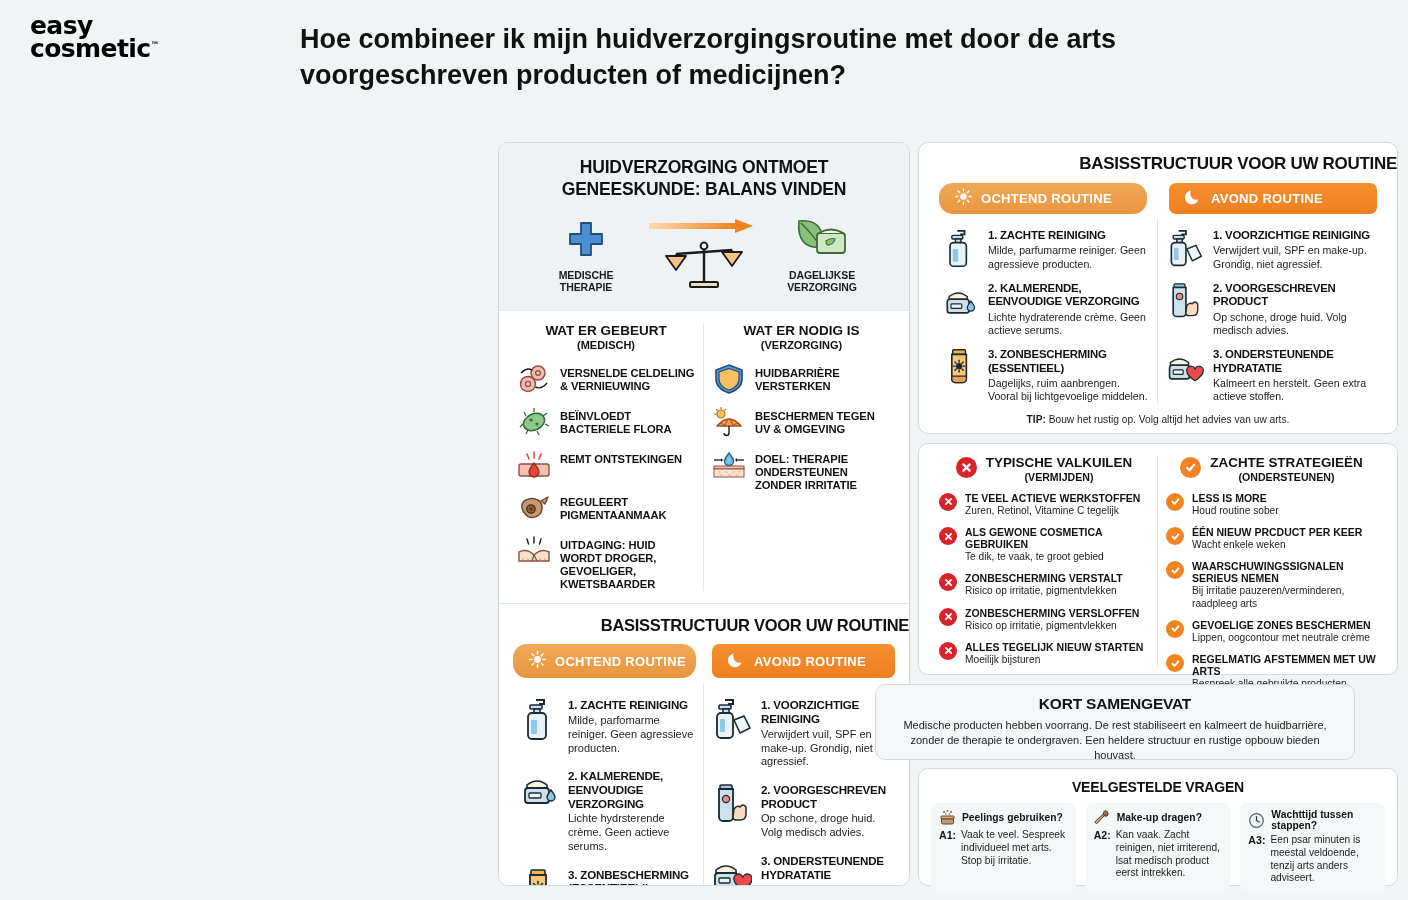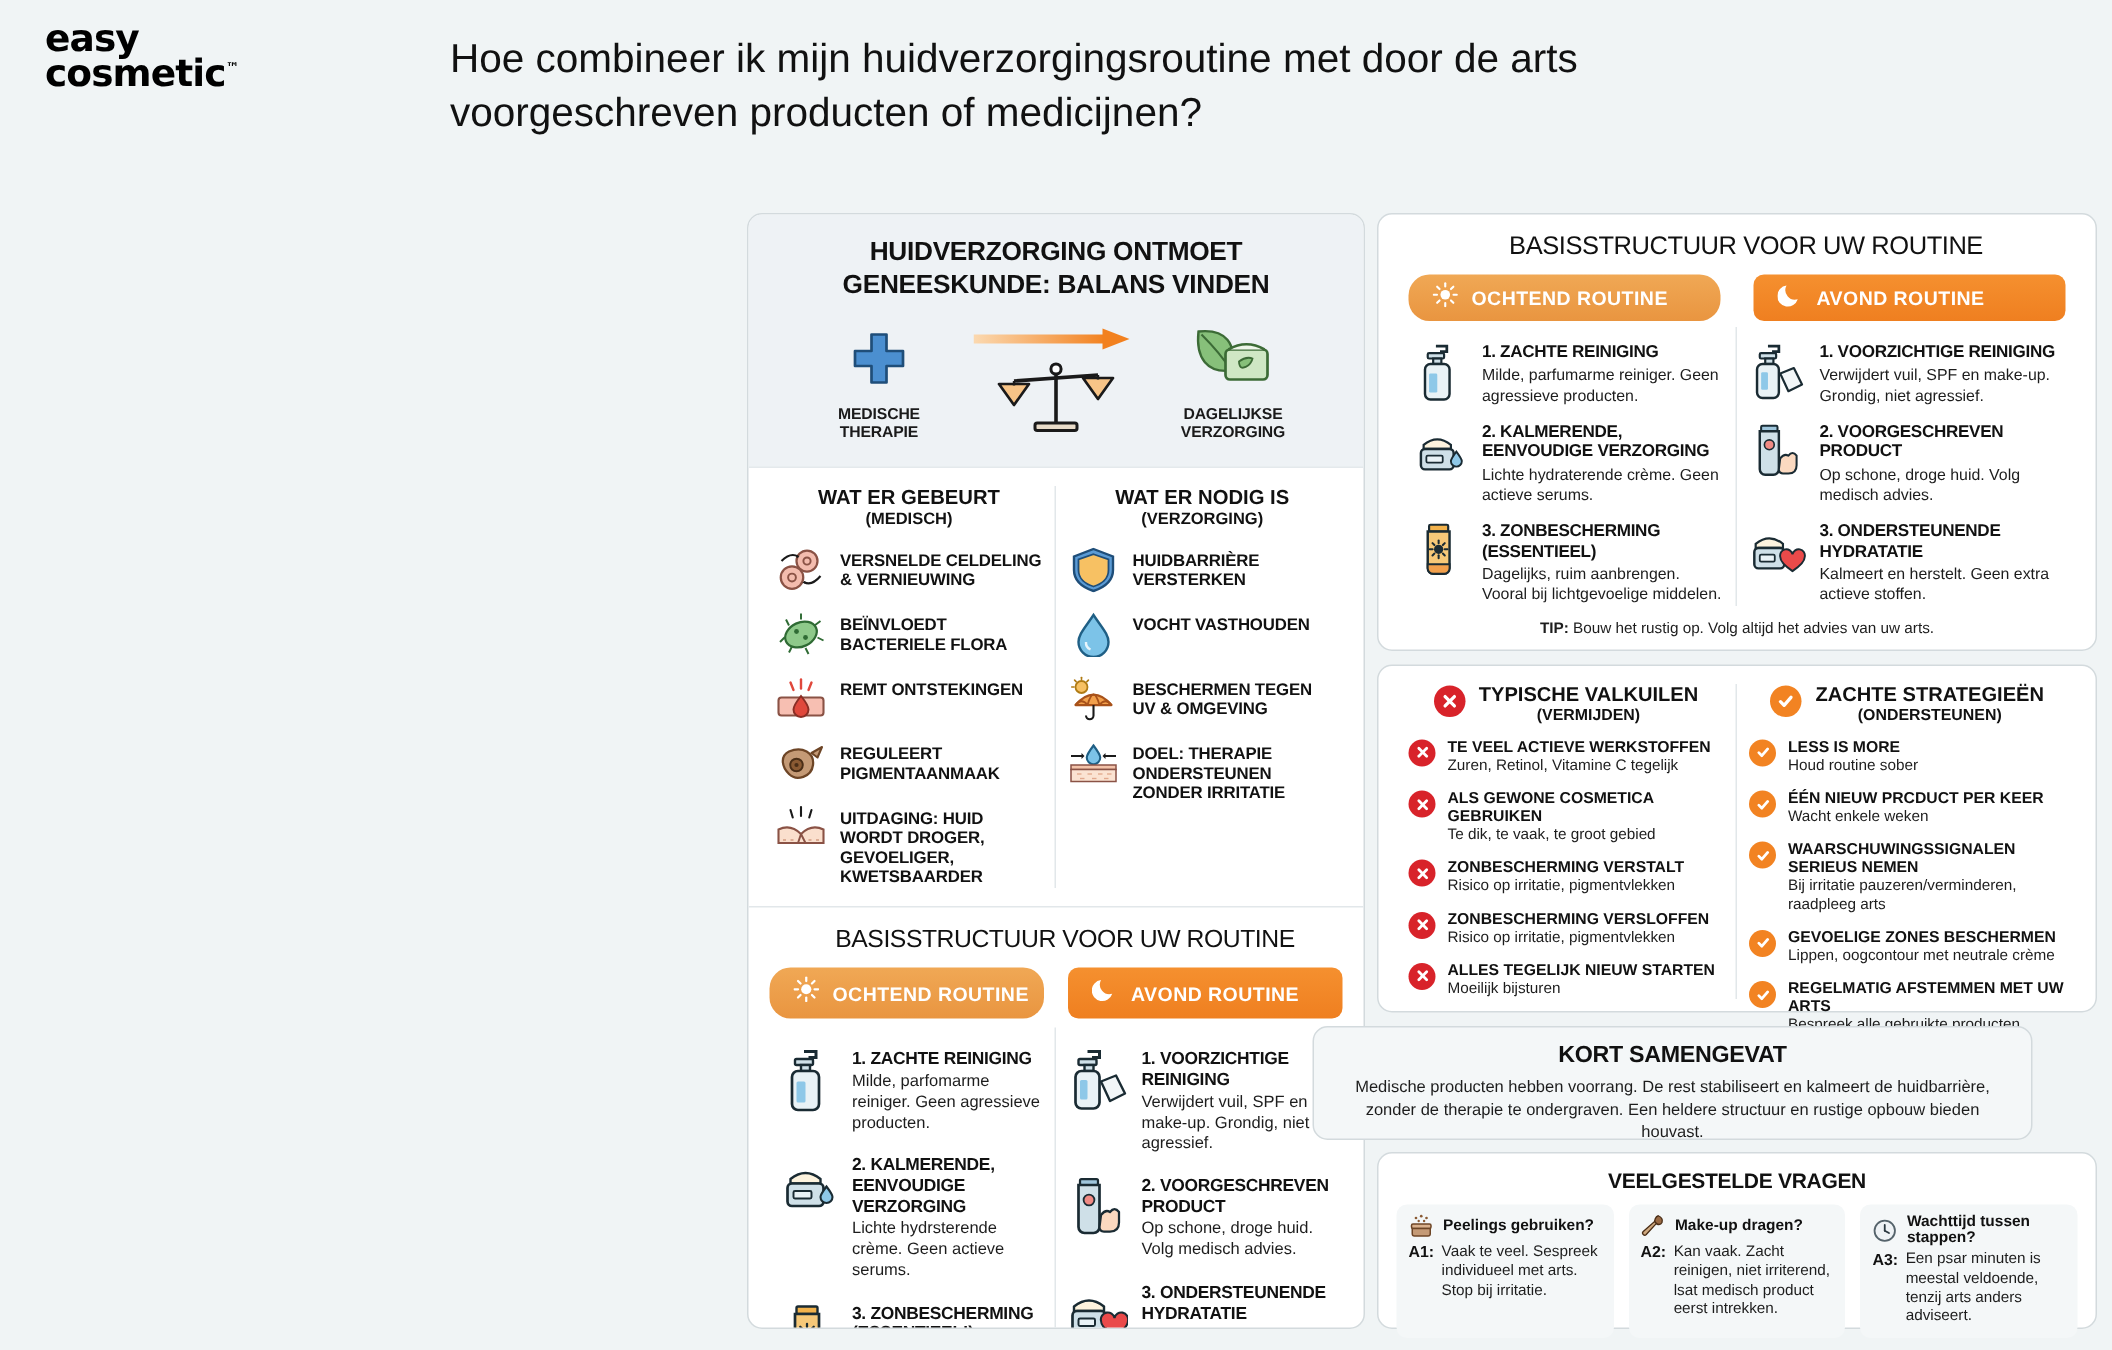--- a/index.html
+++ b/index.html
@@ -14,21 +14,21 @@
   
   .brand {
     position: absolute; left: 30px; top: 14px;
     font-family: "DejaVu Sans", sans-serif;
     font-weight: bold; font-size: 25px; line-height: 0.92;
     color: #000; letter-spacing: -0.6px;
   }
   .brand .tm { font-size: 9px; vertical-align: super; font-weight: bold; }
   .page-title {
     position: absolute; left: 300px; top: 22px; width: 940px;
-    font-size: 27px; font-weight: normal; line-height: 1.32; color: #111;
+    font-size: 27px; font-weight: bold; line-height: 1.32; color: #111;
     font-family: "Liberation Sans", sans-serif;
   }
 
   
   .panel {
     position: absolute;
     background: #ffffff;
     border: 1px solid #d3dadd;
     border-radius: 10px;
   }
@@ -71,21 +71,21 @@
   .col-sub { text-align: center; font-size: 11px; font-weight: bold; color: #111; }
   .feat { display: flex; gap: 9px; align-items: flex-start; margin-top: 13px; }
   .feat .ico { width: 34px; flex: 0 0 34px; height: 30px; }
   .feat .txt {
     font-size: 11.2px; font-weight: bold; color: #111;
     line-height: 1.18; padding-top: 3px; letter-spacing: -0.1px;
   }
 
   
   .rt-title {
-    text-align: center; font-size: 16.5px; font-weight: normal;
+    text-align: right; font-size: 16.5px; font-weight: bold;
     color: #111; padding: 12px 0 9px; letter-spacing: -0.3px; margin-left: 12px;
   }
   .rt-banners { display: flex; gap: 16px; padding: 0 14px; }
   .banner {
     flex: 1; height: 34px; border-radius: 7px;
     display: flex; align-items: center; gap: 9px; padding-left: 16px;
     color: #fff; font-weight: bold; letter-spacing: 0.3px;
   }
   .banner.morning { background: linear-gradient(180deg,#f0a855,#e99540); border-radius: 14px; }
   .banner.evening { background: linear-gradient(180deg,#f5902f,#ef7f20); }
@@ -346,29 +346,20 @@
               <path d="M17 1 L30 6 v9 c0 8 -7 12 -13 14 c-6 -2 -13 -6 -13 -14 V6z" fill="#5b9bd5" stroke="#1f4e79" stroke-width="1.6"></path>
               <path d="M17 4.5 L27 8 v7 c0 6 -5 9.5 -10 11 z" fill="#f7c163"></path>
               <path d="M17 4.5 L27 8 v7 c0 6 -5 9.5 -10 11 V4.5z" fill="#f7c163" stroke="none"></path>
               <path d="M17 4.5 L7 8 v7 c0 6 5 9.5 10 11" fill="none" stroke="none"></path>
               <path d="M17 4.5 L27 8 v7 c0 6 -5 9.5 -10 11 c-5 -1.5 -10 -5 -10 -11 V8z" fill="#f7c163" stroke="#1f4e79" stroke-width="1.2"></path>
             </svg>
           </span>
           <div class="txt">HUIDBARRIÈRE VERSTERKEN</div>
         </div>
 
-        <div class="feat">
-          <span class="ico">
-            <svg width="34" height="30" viewBox="0 0 34 30">
-              <path d="M17 2 C23 11 27 15 27 20 a10 10 0 0 1 -20 0 c0 -5 4 -9 10 -18z" fill="#7cc3e8" stroke="#1f5f85" stroke-width="1.6"></path>
-              <path d="M12 20 a5 5 0 0 0 3 5" stroke="#e8f5fc" stroke-width="1.6" fill="none"></path>
-            </svg>
-          </span>
-          <div class="txt">VOCHT VASTHOUDEN</div>
-        </div>
 
         <div class="feat">
           <span class="ico">
             <svg width="34" height="30" viewBox="0 0 34 30">
               <circle cx="9" cy="7" r="4" fill="#f7c163" stroke="#b07b14" stroke-width="1.2"></circle>
               <g stroke="#b07b14" stroke-width="1.1" stroke-linecap="round">
                 <line x1="9" y1="0.5" x2="9" y2="2"></line>
                   <line x1="2.5" y1="7" x2="4" y2="7"></line>
                 <line x1="4.4" y1="2.4" x2="5.4" y2="3.4"></line>
                   <line x1="13.6" y1="2.4" x2="12.6" y2="3.4"></line>

